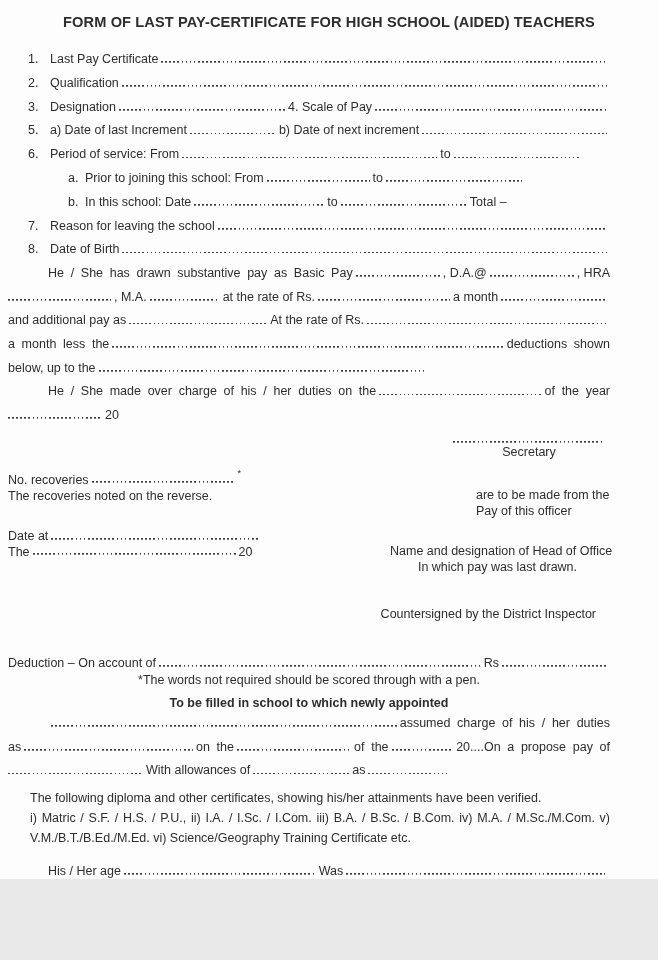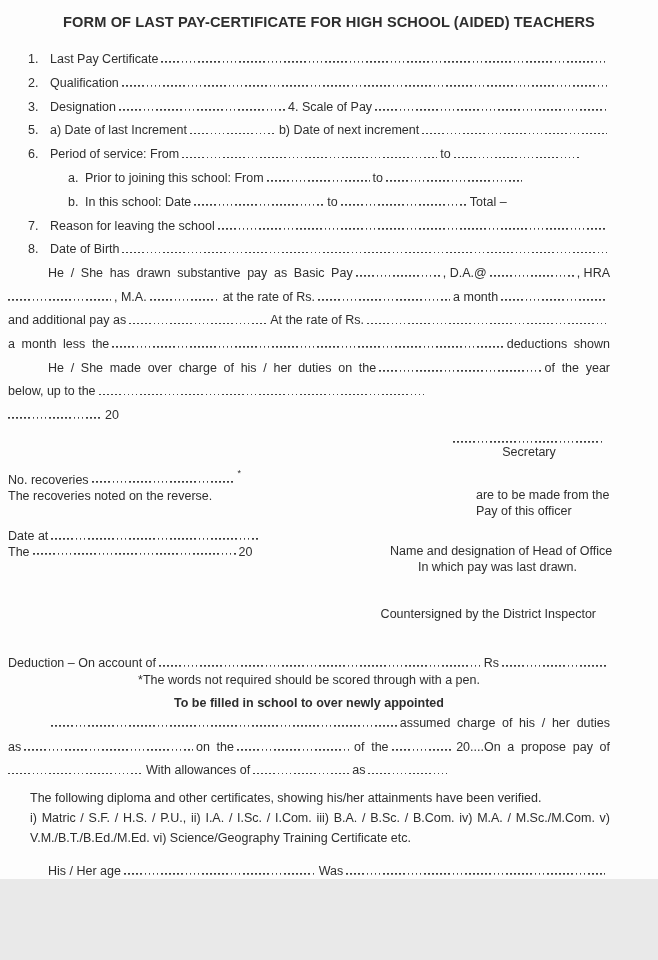--- a/index.html
+++ b/index.html
@@ -122,28 +122,28 @@
       <span class="dots fx0" style="width:138px"></span>
       <span class="t">At the rate of Rs.</span>
       <span class="dots"></span>
     </div>
     <div class="prow">
       <span class="t ws">a month less the</span>
       <span class="dots"></span>
       <span class="t ws">deductions shown</span>
     </div>
     <div class="prow">
-      <span class="sp"></span>
-      <span class="t ws">He / She made over charge of his / her duties on the</span>
-      <span class="dots"></span>
-      <span class="t ws">of the year</span>
-    </div>
-    <div class="prow">
       <span class="t">below, up to the</span>
       <span class="dots fx0" style="width:325px"></span>
+    </div>
+    <div class="prow">
+      <span class="sp"></span>
+      <span class="t ws">He / She made over charge of his / her duties on the</span>
+      <span class="dots"></span>
+      <span class="t ws">of the year</span>
     </div>
     <div class="prow">
       <span class="dots fx0" style="width:94px"></span>
       <span class="t">20</span>
     </div>
   </div>
 
   <div class="abs sm" style="top:435px;left:453px;width:152px">
     <div class="dots fx0" style="width:150px;height:8px;margin:0"></div>
     <div class="ctr" style="margin-top:2px">Secretary</div>
@@ -185,21 +185,21 @@
     <div class="prow">
       <span class="t">Deduction – On account of</span>
       <span class="dots"></span>
       <span class="t">Rs</span>
       <span class="dots fx0" style="width:105px"></span>
     </div>
   </div>
 
   <div class="abs ctr it" style="top:673px;left:8px;right:48px">*The words not required should be scored through with a pen.</div>
 
-  <div class="abs ctr b" style="top:696px;left:8px;right:48px">To be filled in school to over newly appointed</div>
+  <div class="abs ctr b" style="top:696px;left:8px;right:48px">To be filled in school to which newly appointed</div>
 
   <div class="abs" style="top:712px;left:8px;right:48px">
     <div class="prow">
       <span class="sp"></span>
       <span class="dots"></span>
       <span class="t ws">assumed charge of his / her duties</span>
     </div>
     <div class="prow">
       <span class="t">as</span>
       <span class="dots" style="flex:1.7 1 0"></span>

